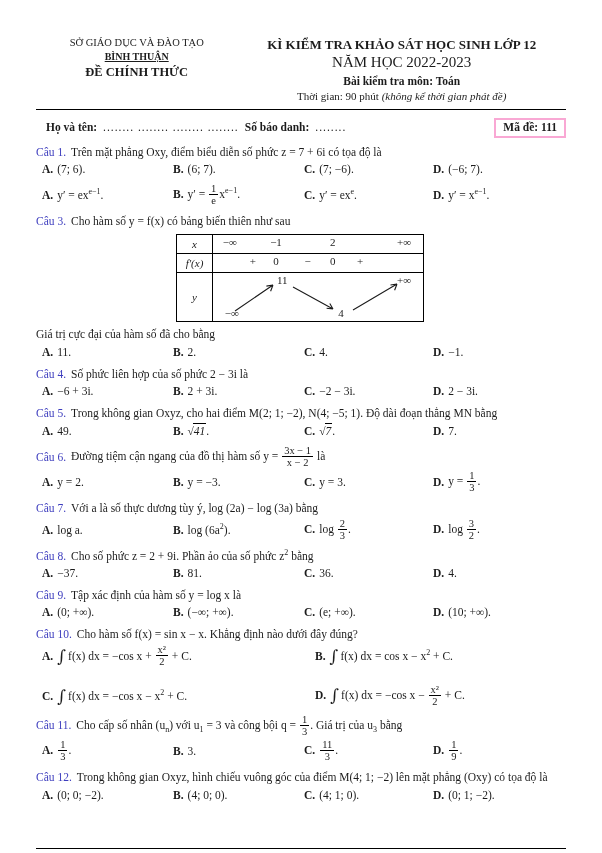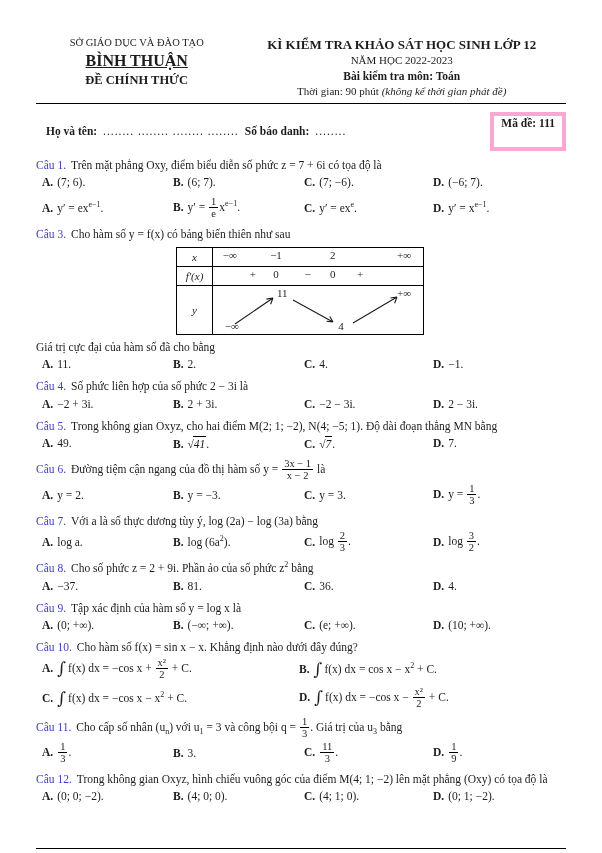--- a/index.html
+++ b/index.html
@@ -9,45 +9,45 @@
     font-family: "Liberation Serif", "DejaVu Serif", serif;
     color: #1c1c1c; font-size: 11.5px; line-height: 1.32;
   }
   .page { padding: 16px 36px 0 36px; position: relative; height: 100%; margin-top: 20px; }
 
   
   .hdr { display: flex; }
   .h-left { width: 38%; text-align: center; }
   .h-right { width: 62%; text-align: center; }
   .h-left .l1 { font-size: 10.5px; }
-  .h-left .l2 { font-size: 16px; font-weight: bold; text-decoration: underline; }
+  .h-left .l2 { font-size: 10px; font-weight: bold; text-decoration: underline; }
   .h-left .l3 { font-size: 12.5px; font-weight: bold; margin-top: 1px; }
   .h-left .l4 { font-size: 11.5px; font-weight: bold; font-style: italic; }
   .h-right .r1 { font-size: 13px; font-weight: bold; }
-  .h-right .r2 { font-size: 11px; }
+  .h-right .r2 { font-size: 15px; }
   .h-right .r3 { font-size: 11.5px; font-weight: bold; margin-top: 1px; }
   .h-right .r4 { font-size: 11px; }
   .h-right .r4 .it { font-style: italic; }
   .hdr-rule { border: none; border-top: 1.2px solid #000; margin-top: 5px; }
 
   
   .info { display: flex; align-items: center; margin-top: 8px; padding-left: 10px; }
   .info .lab { font-weight: bold; }
   .info .dots { letter-spacing: 1px; margin: 0 6px; }
-  .code-box { margin-left: auto; border: 4px solid #f9a8d4; padding: 0px 7px 15px 7px; font-weight: bold; white-space: nowrap; }
+  .code-box { margin-left: auto; border: 2px solid #f9a8d4; padding: 0px 7px 1px 7px; font-weight: bold; white-space: nowrap; }
 
   
   #questions { margin-top: 4px; }
   .q { margin-top: 7px; }
   .q-stem { text-align: justify; }
   .qlabel { font-weight: normal; margin-right: 5px; }
   .q-post { margin-top: 3px; }
   .opts { margin-top: 2px; padding-left: 6px; }
   .opts.cols4 { display: grid; grid-template-columns: 131px 131px 129px auto; align-items: center; }
-  .opts.cols2 { display: grid; grid-template-columns: 257px auto; row-gap: 5px; align-items: center; }
+  .opts.cols2 { display: grid; grid-template-columns: 257px auto; row-gap: 5px; align-items: center; gap: 16px; }
   .optk { font-weight: bold; margin-right: 4px; }
   sup { font-size: 8px; line-height: 0; }
   sub { font-size: 8px; line-height: 0; }
 
   .frac { display: inline-block; vertical-align: middle; text-align: center;
           font-size: 10.5px; line-height: 1.05; margin: 0 1px; position: relative; top: -1px; }
   .frac .num { display: block; border-bottom: 0.9px solid #000; padding: 0 2px; }
   .frac .den { display: block; padding: 0 2px; }
 
   .sq { white-space: nowrap; font-style: italic; }
@@ -163,21 +163,21 @@
         <div class="opts cols4">
           <div class="opt"><span class="optk">A.</span><span class="pt">11.</span></div>
           <div class="opt"><span class="optk">B.</span><span class="pt">2.</span></div>
           <div class="opt"><span class="optk">C.</span><span class="pt">4.</span></div>
           <div class="opt"><span class="optk">D.</span><span class="pt">−1.</span></div>
         </div>
       </div>
       <div class="q">
         <div class="q-stem"><span class="qlabel" style="color: rgb(61, 61, 190);">Câu 4.</span><span class="pt">Số phức liên hợp của số phức 2 − 3i là</span></div>
         <div class="opts cols4">
-          <div class="opt"><span class="optk">A.</span><span class="pt">−2 + 3i.</span></div>
+          <div class="opt"><span class="optk">A.</span><span class="pt">−6 + 3i.</span></div>
           <div class="opt"><span class="optk">B.</span><span class="pt">2 + 3i.</span></div>
           <div class="opt"><span class="optk">C.</span><span class="pt">−2 − 3i.</span></div>
           <div class="opt"><span class="optk">D.</span><span class="pt">2 − 3i.</span></div>
         </div>
       </div>
       <div class="q">
         <div class="q-stem"><span class="qlabel" style="color: rgb(61, 61, 190);">Câu 5.</span><span class="pt">Trong không gian Oxyz, cho hai điểm M(2; 1; −2), N(4; −5; 1). Độ dài đoạn thẳng MN bằng</span></div>
         <div class="opts cols4">
           <div class="opt"><span class="optk">A.</span><span class="pt">49.</span></div>
           <div class="opt"><span class="optk">B.</span><span class="sq"><span class="sq-r">√</span><span class="sq-b">41</span></span><span class="pt">.</span></div>

